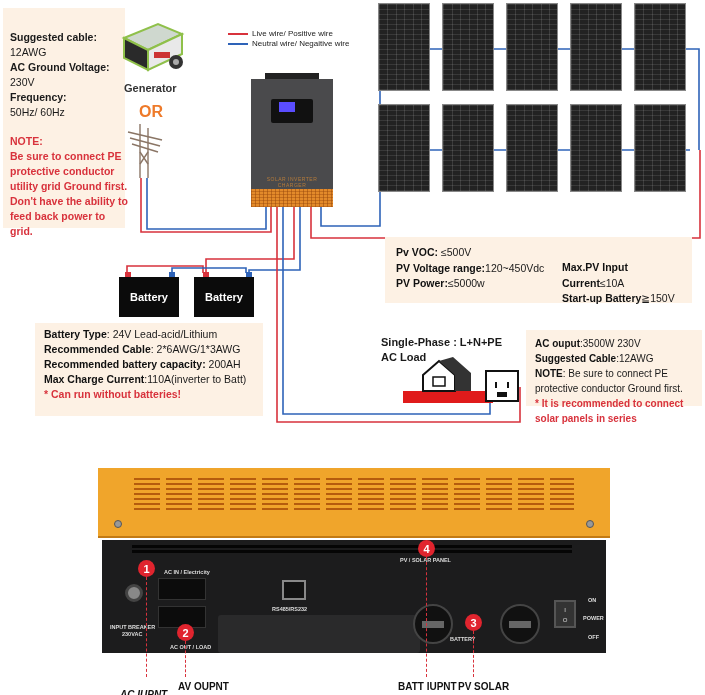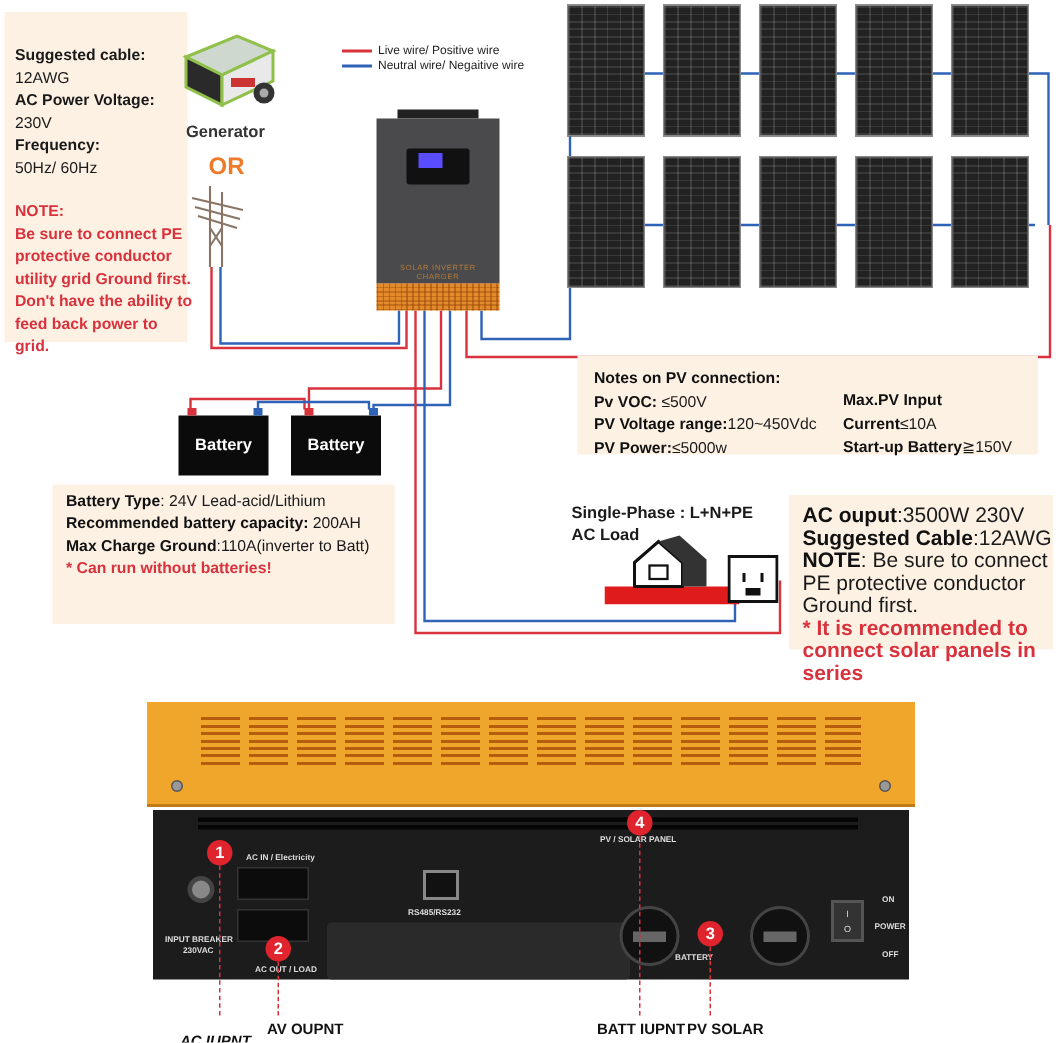--- a/index.html
+++ b/index.html
@@ -15,21 +15,21 @@
   #ac-input-note .val { display: block; }
   #ac-input-note .note-title { display:block; margin-top: 14px; }
 
   #pv-note { left: 385px; top: 237px; width: 307px; height: 66px; padding: 8px 0 0 11px; font-size: 10.5px; line-height: 15.5px; }
   #pv-note .col { position: absolute; }
   #pv-note .col1 { left: 11px; top: 8px; }
   #pv-note .col2 { left: 177px; top: 23px; }
 
   #battery-note { left: 35px; top: 323px; width: 228px; height: 93px; padding: 4px 0 0 9px; font-size: 10.5px; line-height: 15px; }
 
-  #ac-out-note { left: 526px; top: 330px; width: 176px; height: 103px; padding: 6px 0 0 9px; font-size: 14px; line-height: 15px; }
+  #ac-out-note { left: 526px; top: 330px; width: 176px; height: 76px; padding: 6px 0 0 9px; font-size: 10px; line-height: 15px; }
 
   .legend { position: absolute; left: 228px; top: 29px; font-size: 8px; line-height: 10px; color:#222; }
   .legend-row { display: flex; align-items: center; height: 10px; }
   .legend-line { width: 20px; height: 2px; margin-right: 4px; }
 
   .generator-label { position: absolute; left: 124px; top: 82px; font-size: 11px; font-weight: bold; color: #333; }
   .or-label { position: absolute; left: 139px; top: 103px; font-size: 16px; font-weight: bold; color: #ee7a2a; }
 
   .battery { position: absolute; width: 60px; height: 40px; background: #0b0b0b; color: #fff; font-weight: bold; font-size: 11px; display:flex; align-items:center; justify-content:center; }
   .bterm { position: absolute; width: 6px; height: 5px; top: -5px; }
@@ -96,21 +96,21 @@
     <path d="M321 207 V226 H380 V49" stroke="#2e63b8"></path>
     <path d="M311 207 V238 H700 V150" stroke="#d8323c"></path>
     <path d="M380 49 H690 H699 V150" stroke="#2e63b8"></path>
     <path d="M380 150 H690" stroke="#2e63b8"></path>
   </g>
 </svg>
 
 <div class="note-box" id="ac-input-note">
   <span class="lbl"><span>Suggested cable</span>:</span>
   <span class="val">12AWG</span>
-  <span class="lbl"><span>AC Power Voltage</span>:</span>
+  <span class="lbl"><span>AC Ground Voltage</span>:</span>
   <span class="val">230V</span>
   <span class="lbl"><span>Frequency</span>:</span>
   <span class="val">50Hz/ 60Hz</span>
   <span class="note-title red">NOTE:</span>
   <span class="red" style="display:block;width:118px;">Be sure to connect PE protective conductor utility grid Ground first. Don't have the ability to feed back power to grid.</span>
 </div>
 
 <svg class="icon-svg" style="left:118px;top:16px;" width="70" height="60" viewBox="0 0 70 60">
   <polygon points="6,22 40,8 64,18 30,34" fill="#cfd8cf" stroke="#8fc04a" stroke-width="2"></polygon>
   <polygon points="6,22 30,34 30,54 6,42" fill="#2a2a2a" stroke="#8fc04a" stroke-width="2"></polygon>
@@ -153,21 +153,20 @@
       </div>
     <div class="brand">SOLAR INVERTER CHARGER</div>
   </div>
   <div class="base"></div>
 </div>
 
 <div id="solar-array"></div>
 
 <div class="note-box" id="pv-note">
   <div class="col col1">
-    <div><b>Notes on PV connection:</b></div>
     <div><b>Pv VOC: </b><span>≤500V</span></div>
     <div><b>PV Voltage range:</b><span>120~450Vdc</span></div>
     <div><b>PV Power:</b><span>≤5000w</span></div>
   </div>
   <div class="col col2">
     <div><b>Max.PV Input Current</b><span>≤10A</span></div>
     <div><b>Start-up Battery</b><span>≧150V</span></div>
   </div>
 </div>
 
@@ -177,22 +176,23 @@
   <span>Battery</span>
 </div>
 <div class="battery" style="left:194px;top:277px;">
   <span class="bterm" style="left:9px;background:#d8323c"></span>
   <span class="bterm" style="left:52px;background:#2e63b8"></span>
   <span>Battery</span>
 </div>
 
 <div class="note-box" id="battery-note">
   <div><b>Battery Type</b><span>: 24V Lead-acid/Lithium</span></div>
+  <div><b>Recommended Cable</b><span>: 2*6AWG/1*3AWG</span></div>
   <div><b>Recommended battery capacity:</b><span> 200AH</span></div>
-  <div><b>Max Charge Ground</b><span>:110A(inverter to Batt)</span></div>
+  <div><b>Max Charge Current</b><span>:110A(inverter to Batt)</span></div>
   <div class="red">* Can run without batteries!</div>
 </div>
 
 <div class="load-label">
   <div>Single-Phase : L+N+PE</div>
   <div>AC Load</div>
 </div>
 <svg class="icon-svg" style="left:403px;top:355px;" width="90" height="48" viewBox="0 0 90 48">
   <rect x="0" y="36" width="90" height="12" fill="#e01b1b"></rect>
   <polygon points="20,20 36,6 52,20 52,36 20,36" fill="#fff" stroke="#111" stroke-width="2"></polygon>

